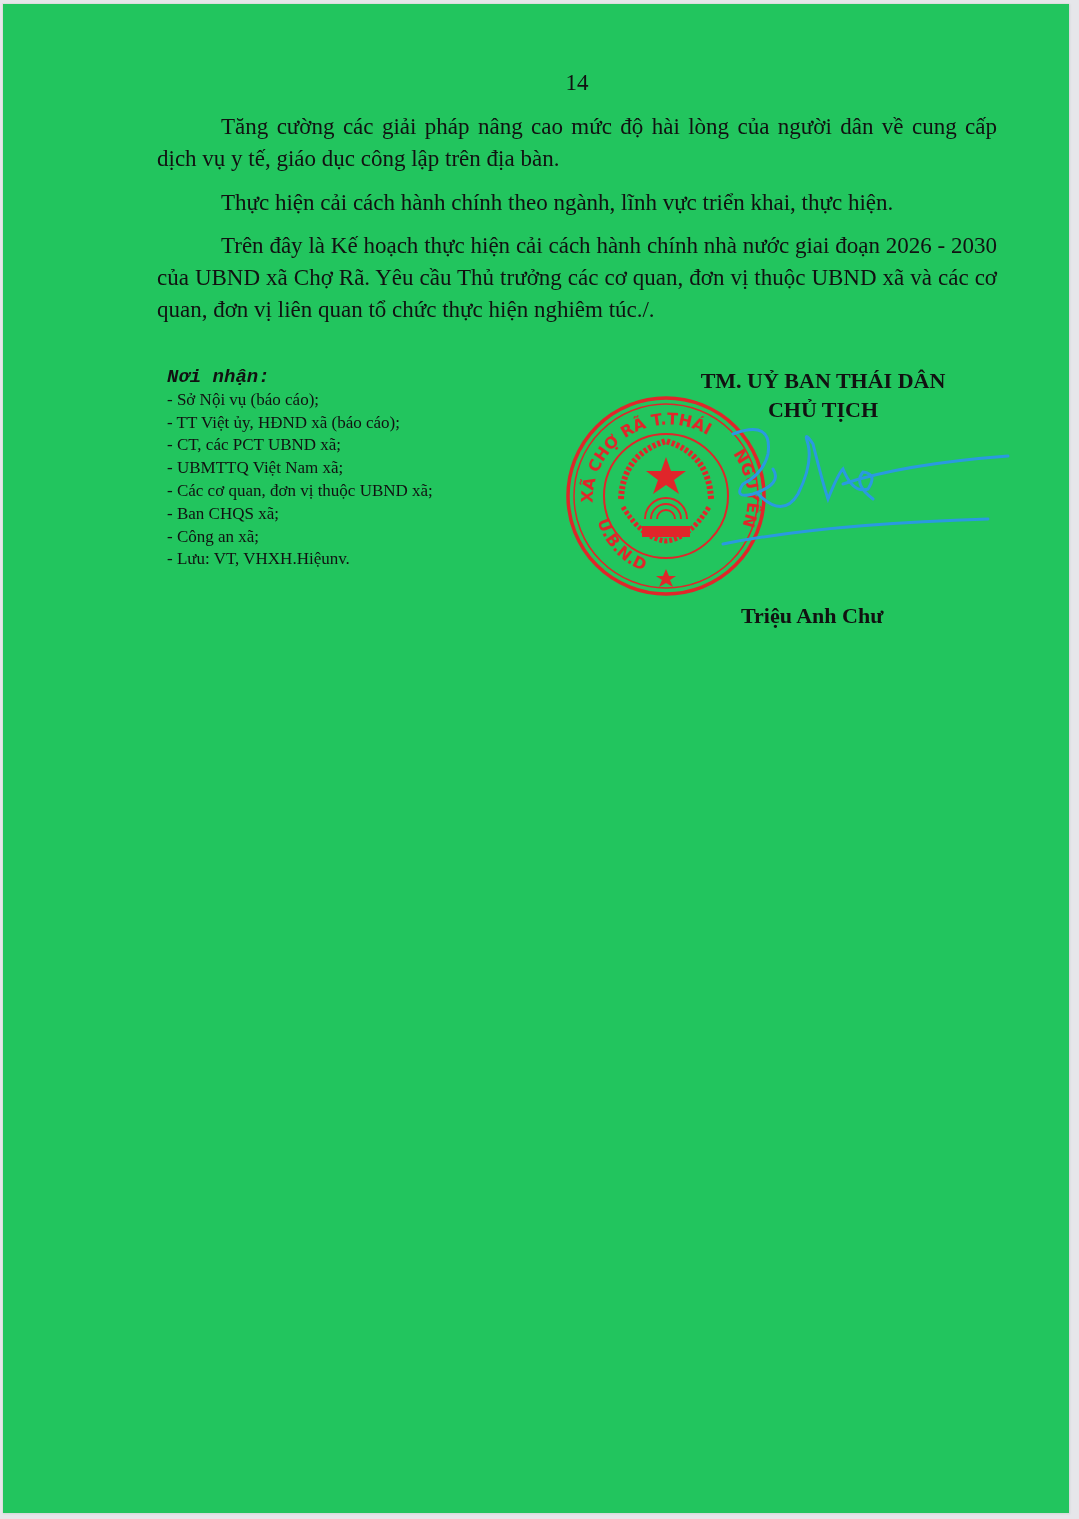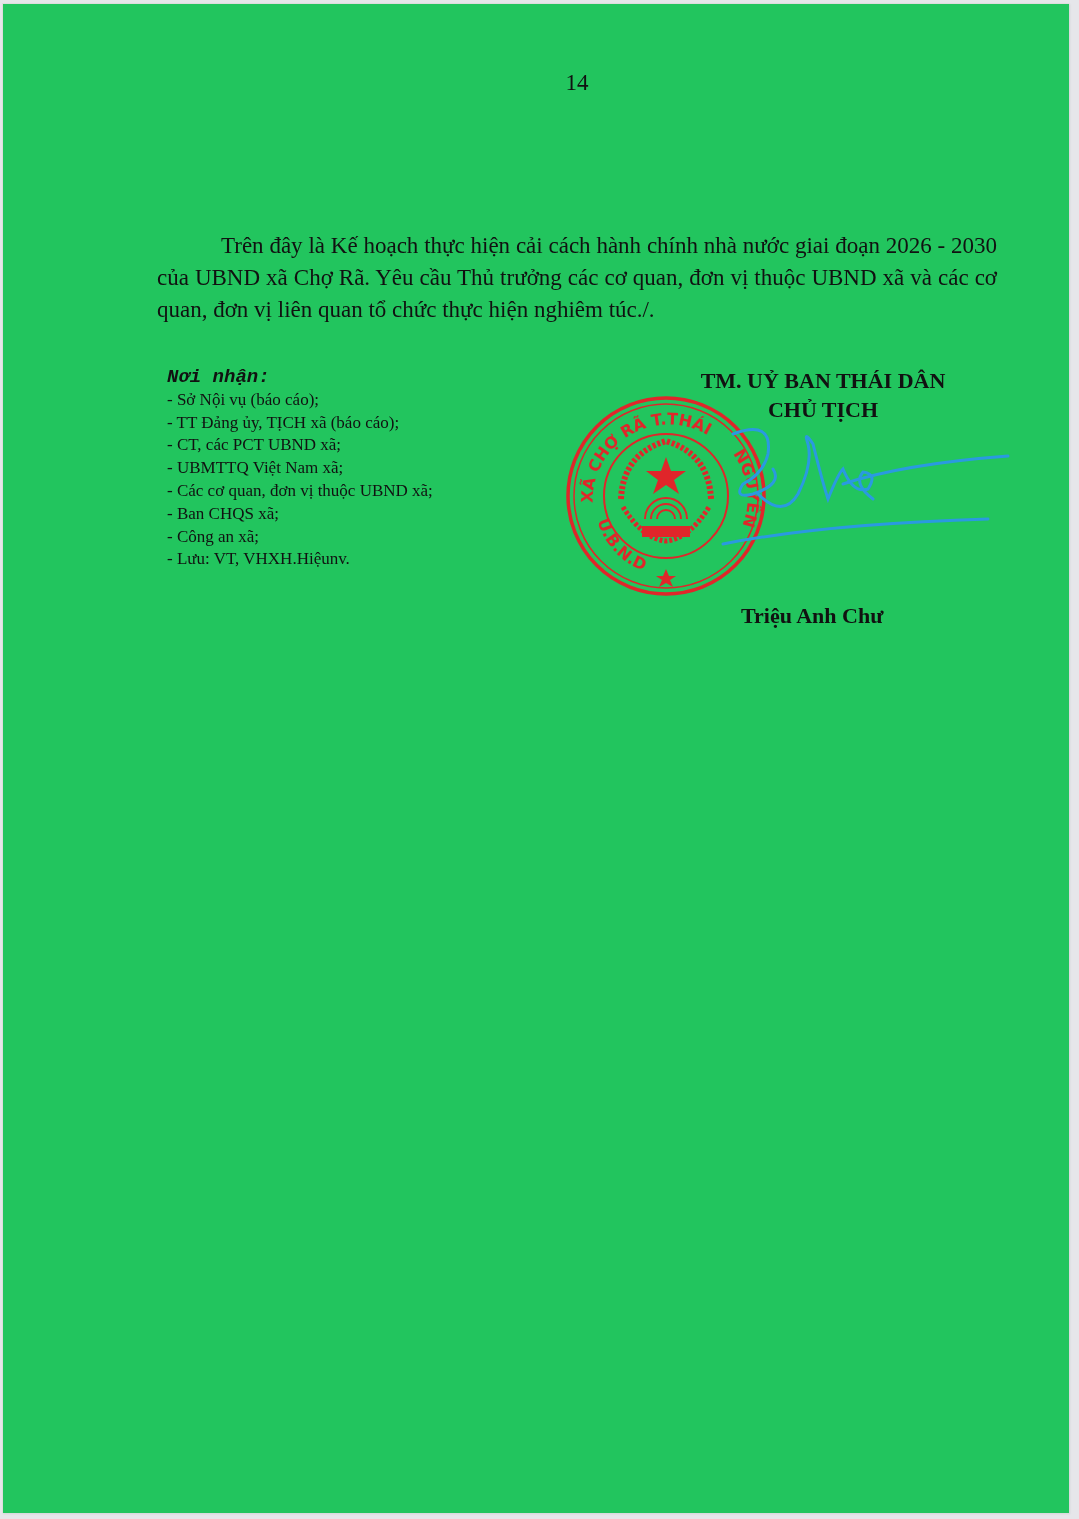--- a/index.html
+++ b/index.html
@@ -54,26 +54,28 @@
     position: absolute; left: 700px; top: 420px; width: 310px; height: 130px;
   }
 </style>
 </head>
 <body>
 
 <div class="page">
 
   <div class="page-number">14</div>
 
+  <p class="para" id="p1"><span class="indent"></span><span>Tăng cường các giải pháp nâng cao mức độ hài lòng của người dân về cung cấp dịch vụ y tế, giáo dục công lập trên địa bàn.</span></p>
+  <p class="para" id="p2"><span class="indent"></span><span>Thực hiện cải cách hành chính theo ngành, lĩnh vực triển khai, thực hiện.</span></p>
   <p class="para" id="p3"><span class="indent"></span><span>Trên đây là Kế hoạch thực hiện cải cách hành chính nhà nước giai đoạn 2026 - 2030 của UBND xã Chợ Rã. Yêu cầu Thủ trưởng các cơ quan, đơn vị thuộc UBND xã và các cơ quan, đơn vị liên quan tổ chức thực hiện nghiêm túc./.</span></p>
 
   <div class="recipients">
     <div class="title">Nơi nhận:</div>
     <div>- Sở Nội vụ (báo cáo);</div>
-    <div>- TT Đảng ủy, TỊCH xã (báo cáo);</div>
+    <div>- TT Việt ủy, HĐND xã (báo cáo);</div>
     <div>- CT, các PCT UBND xã;</div>
     <div>- UBMTTQ Việt Nam xã;</div>
     <div>- Các cơ quan, đơn vị thuộc UBND xã;</div>
     <div>- Ban CHQS xã;</div>
     <div>- Công an xã;</div>
     <div>- Lưu: VT, VHXH.Hiệunv.</div>
   </div>
 
   <div class="sig-header">
     <div>TM. UỶ BAN THÁI DÂN</div>

